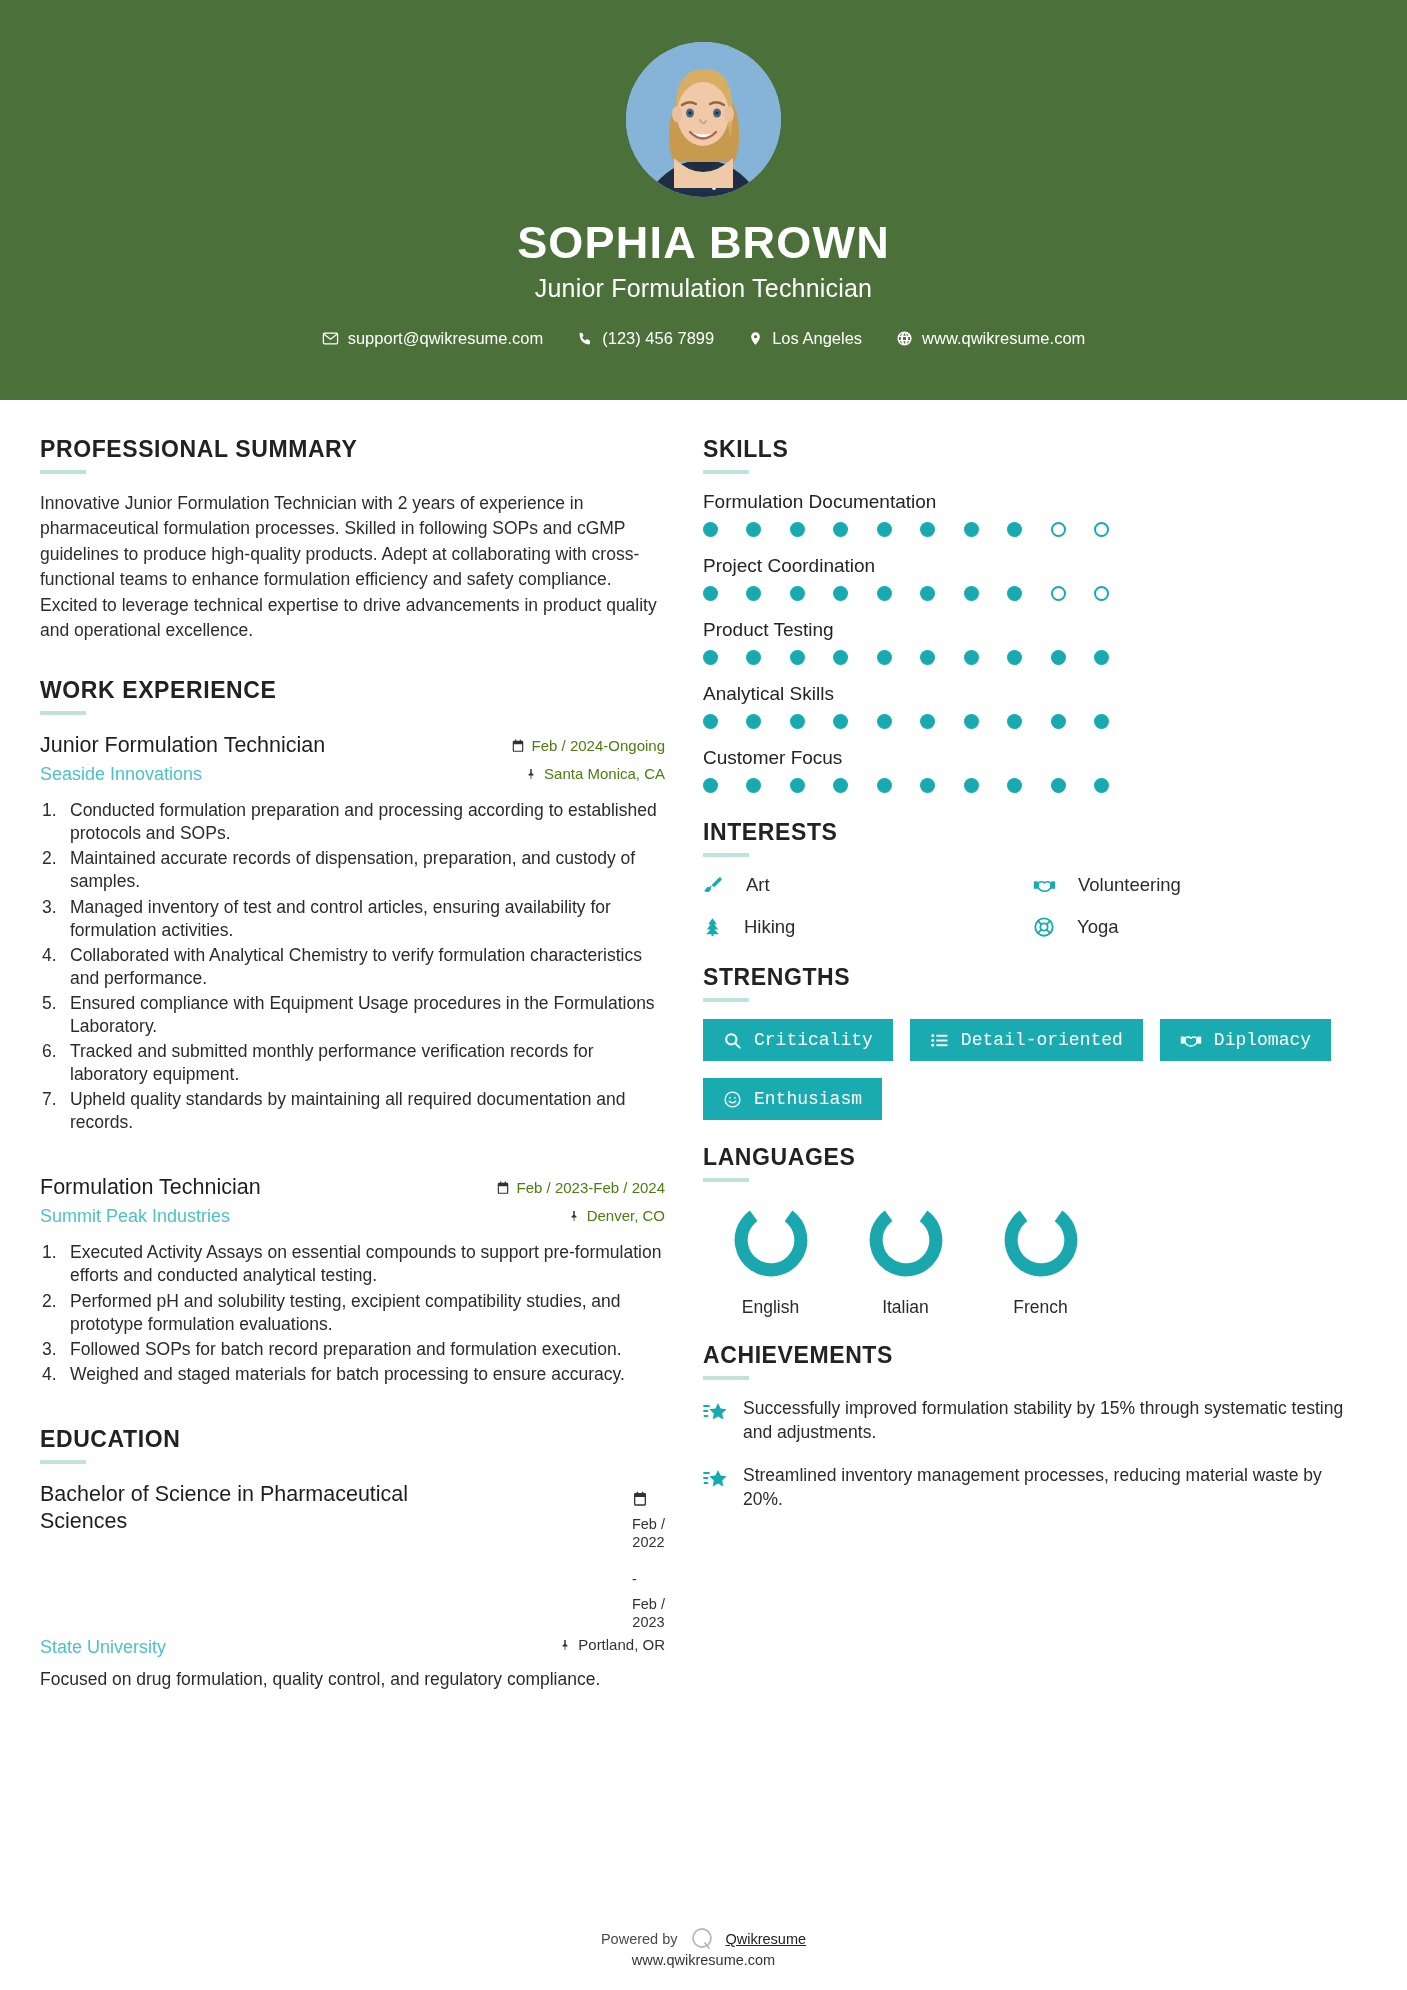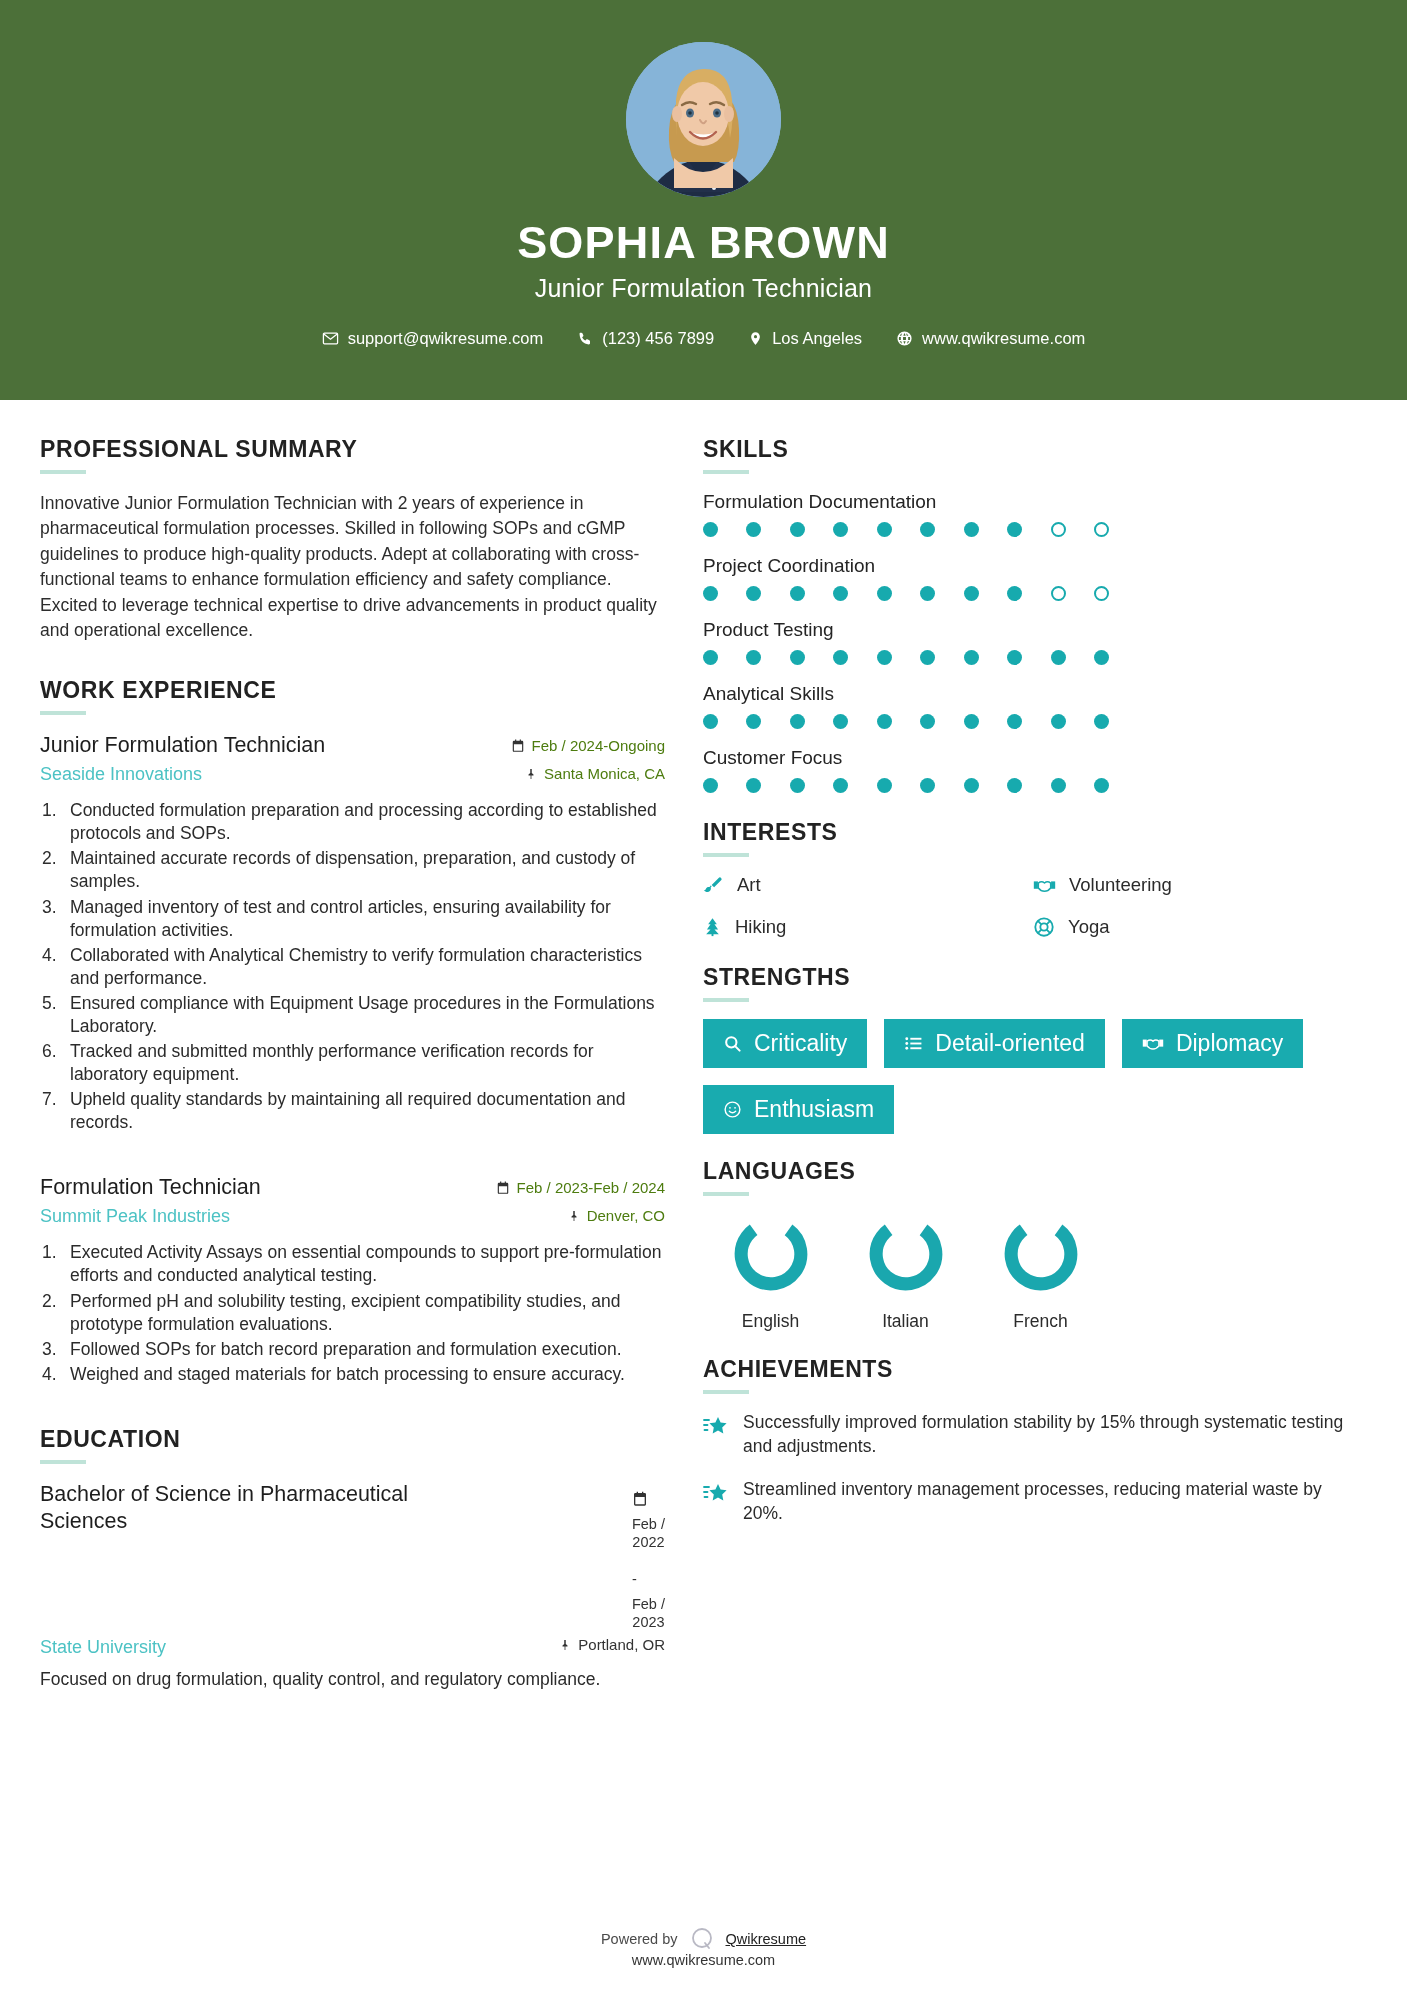--- a/index.html
+++ b/index.html
@@ -117,28 +117,29 @@
   .edu-desc { font-size:17.5px; line-height:1.4; margin-top:14px; }
 
   
   .skill-name { font-size:19px; color:#242424; margin-bottom:9px; margin-top:18px; }
   .skill-name.first { margin-top:0; }
   .dots { display:flex; gap:0; justify-content:space-between; width:406px; margin-bottom:2px; }
   .dot { width:15px; height:15px; border-radius:50%; background:#17AAAE; }
   .dot.empty { background:transparent; border:2.3px solid #17AAAE; }
 
   .interests-grid { display:flex; flex-wrap:wrap; }
-  .interest { width:50%; display:flex; align-items:center; gap:13px; margin-bottom:20px; font-size:18.5px; }
+  .interest { width:50%; display:flex; align-items:center; gap:22px; margin-bottom:20px; font-size:18.5px; }
 
   .strength-grid { display:flex; flex-wrap:wrap; gap:17px 17px; }
   .strength {
     background:#19ABAF; color:#fff;
     display:inline-flex; align-items:center; gap:12px;
     padding:11px 20px;
-    font-size:23px;
+    font-size:18px;
+    font-family:Liberation Mono, monospace;
   }
 
   .lang-row { display:flex; gap:0; margin-top:6px; }
   .lang { width:135px; text-align:center; }
   .lang-label { font-size:17.5px; margin-top:12px; color:#2b2b2b; }
 
   .ach { display:flex; gap:14px; margin-bottom:20px; align-items:flex-start; }
   .ach-text { font-size:17.5px; line-height:1.35; }
 
   

